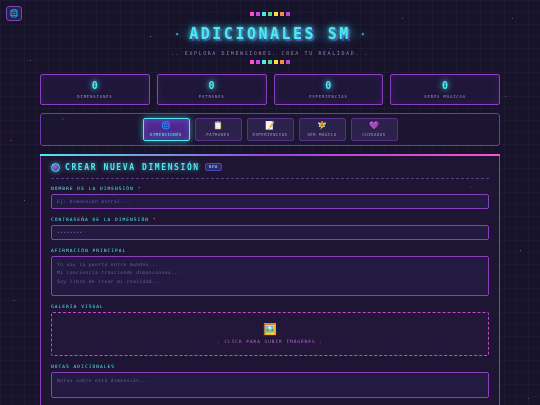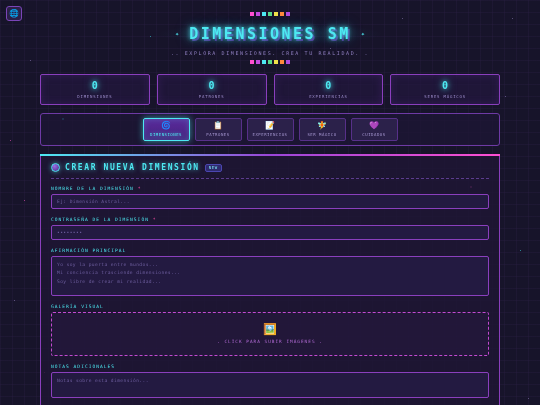--- a/index.html
+++ b/index.html
@@ -158,21 +158,21 @@
     background: rgba(30, 22, 52, .82);
     position: relative;
     padding: 9px 10px 12px;
   }
   .panel::before {
     content: "";
     position: absolute; left: -1px; right: -1px; top: 0; height: 2px;
     background: linear-gradient(90deg, #4de9f2 0%, #9a46d8 50%, #ff4fd2 100%);
   }
 
-  .panel-head { display: flex; align-items: flex-end; gap: 5px; }
+  .panel-head { display: flex; align-items: flex-start; gap: 5px; }
   .panel-orb {
     width: 9px; height: 9px; border-radius: 50%;
     background: radial-gradient(circle at 35% 30%, #9a6ce8, #4a2a86);
     border: 1px solid #4de9f2;
     box-shadow: 0 0 5px rgba(77,233,242,.6);
     flex: none;
   }
   .panel-title {
     font-size: 8px;
     letter-spacing: 1.6px;
@@ -275,21 +275,21 @@
         <i style="background:#c44ae0"></i>
         <i style="background:#4de9f2"></i>
         <i style="background:#5ad98a"></i>
         <i style="background:#f0e04a"></i>
         <i style="background:#ff8a3d"></i>
         <i style="background:#b04ae0"></i>
     </div>
 
     <div class="title-wrap">
       <span class="title-spark">✦</span>
-      <h1 class="app-title">DIMENSIONES SM</h1>
+      <h1 class="app-title">ADICIONALES SM</h1>
       <span class="title-spark">✦</span>
     </div>
 
     <div class="subtitle">.. EXPLORA DIMENSIONES. CREA TU REALIDAD. .</div>
 
     <div class="pixel-row">
       <i style="background:#ff4fd2"></i>
         <i style="background:#c44ae0"></i>
         <i style="background:#4de9f2"></i>
         <i style="background:#5ad98a"></i>

